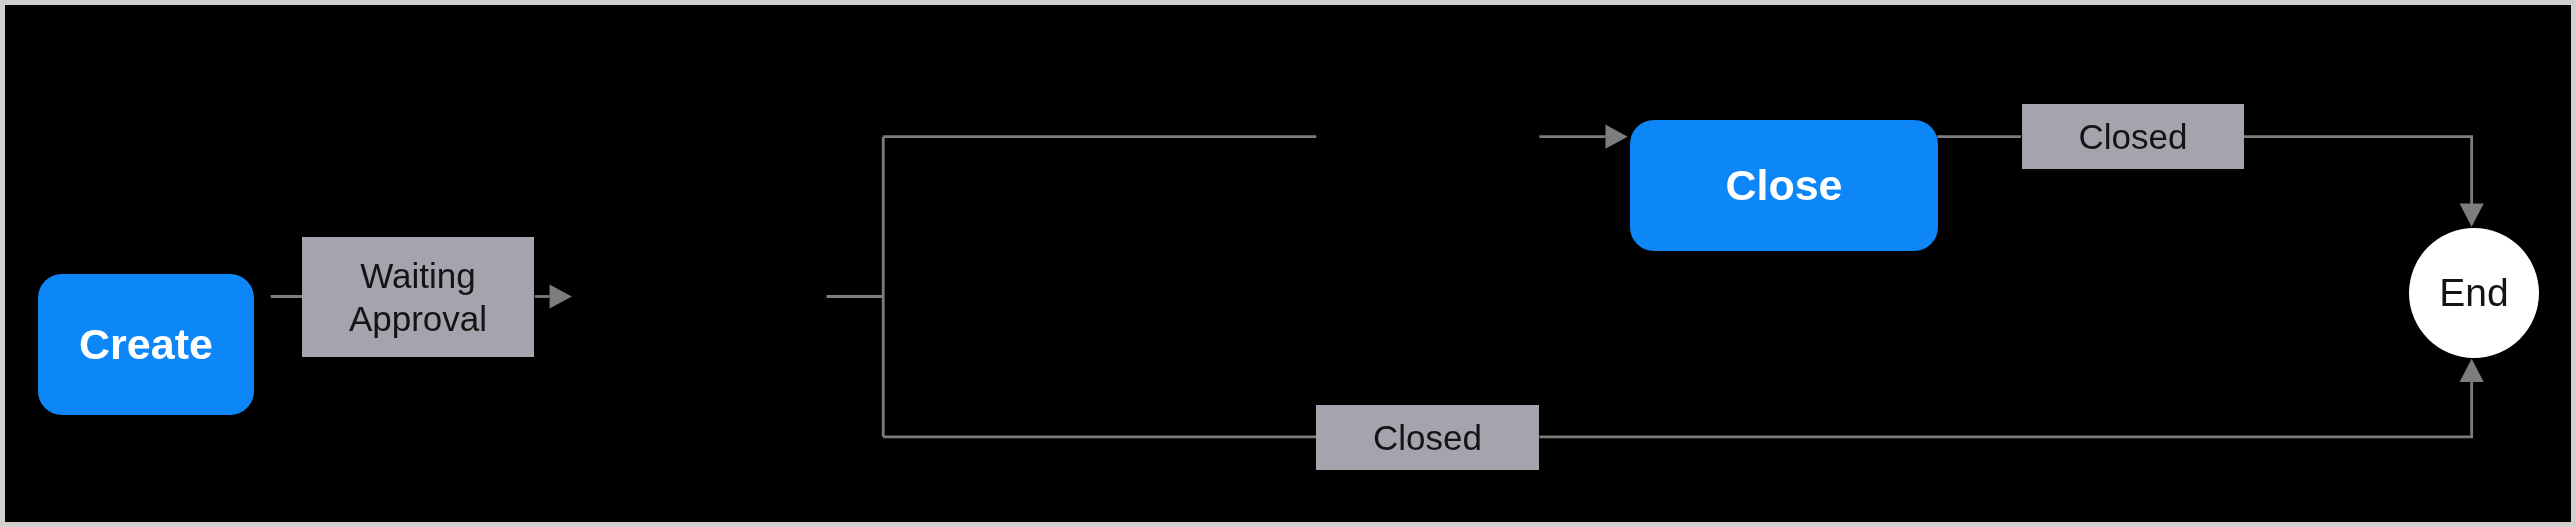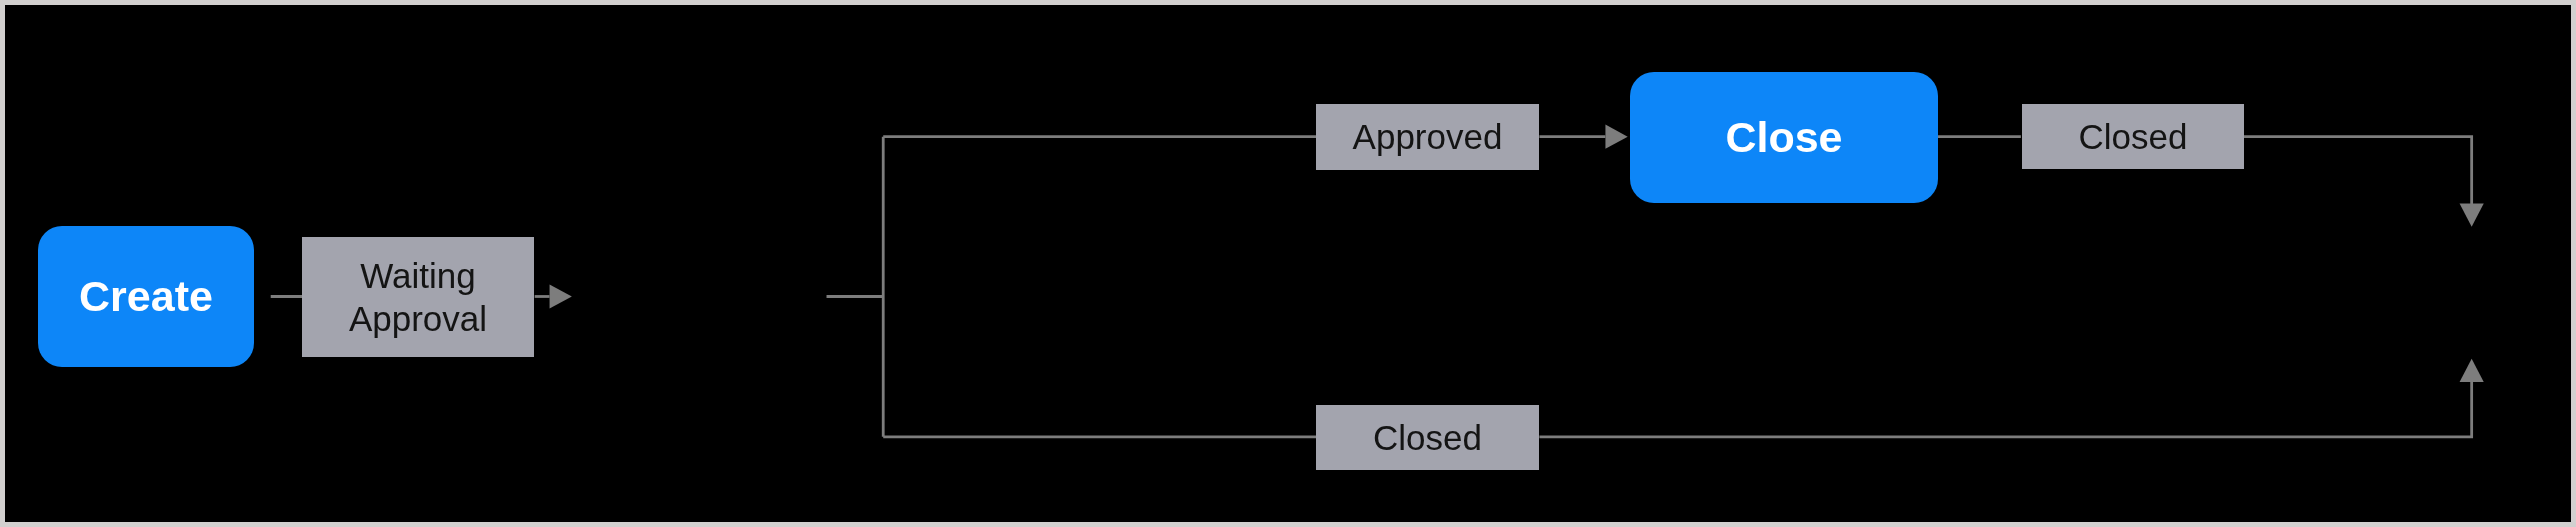--- a/index.html
+++ b/index.html
@@ -30,20 +30,21 @@
     background: #0d86f8;
     border-radius: 24px;
     display: flex;
     align-items: center;
     justify-content: center;
     color: #ffffff;
     font-weight: 700;
     font-size: 43px;
     z-index: 10;
     cursor: pointer;
+    margin-top: 48px;
   }
   .xlabel {
     position: absolute;
     background: #a3a4ae;
     color: #141414;
     display: flex;
     align-items: center;
     justify-content: center;
     text-align: center;
     font-size: 35px;
@@ -101,22 +102,22 @@
     <polygon class="arrowhead" points="2645,411 2671,411 2658,386"></polygon>
   </svg>
 
   <div class="node" style="left:38px; top:226px; width:216px; height:141px;">Create</div>
 
 
   <div class="node" style="left:1630px; top:72px; width:308px; height:131px;">Close</div>
 
   <div class="xlabel" style="left:302px; top:237px; width:232px; height:120px; padding:0 8px;">Waiting Approval</div>
 
-  <div class="xlabel" style="left:1316px; top:104px; width:223px; height:66px;">Approved</div>
 
   <div class="xlabel" style="left:2022px; top:104px; width:222px; height:65px;">Closed</div>
 
   <div class="xlabel" style="left:1316px; top:405px; width:223px; height:65px;">Closed</div>
 
+  <div class="end-node">End</div>
 
   <div class="frame-border"></div>
 </div>
 
 
 </body></html>

